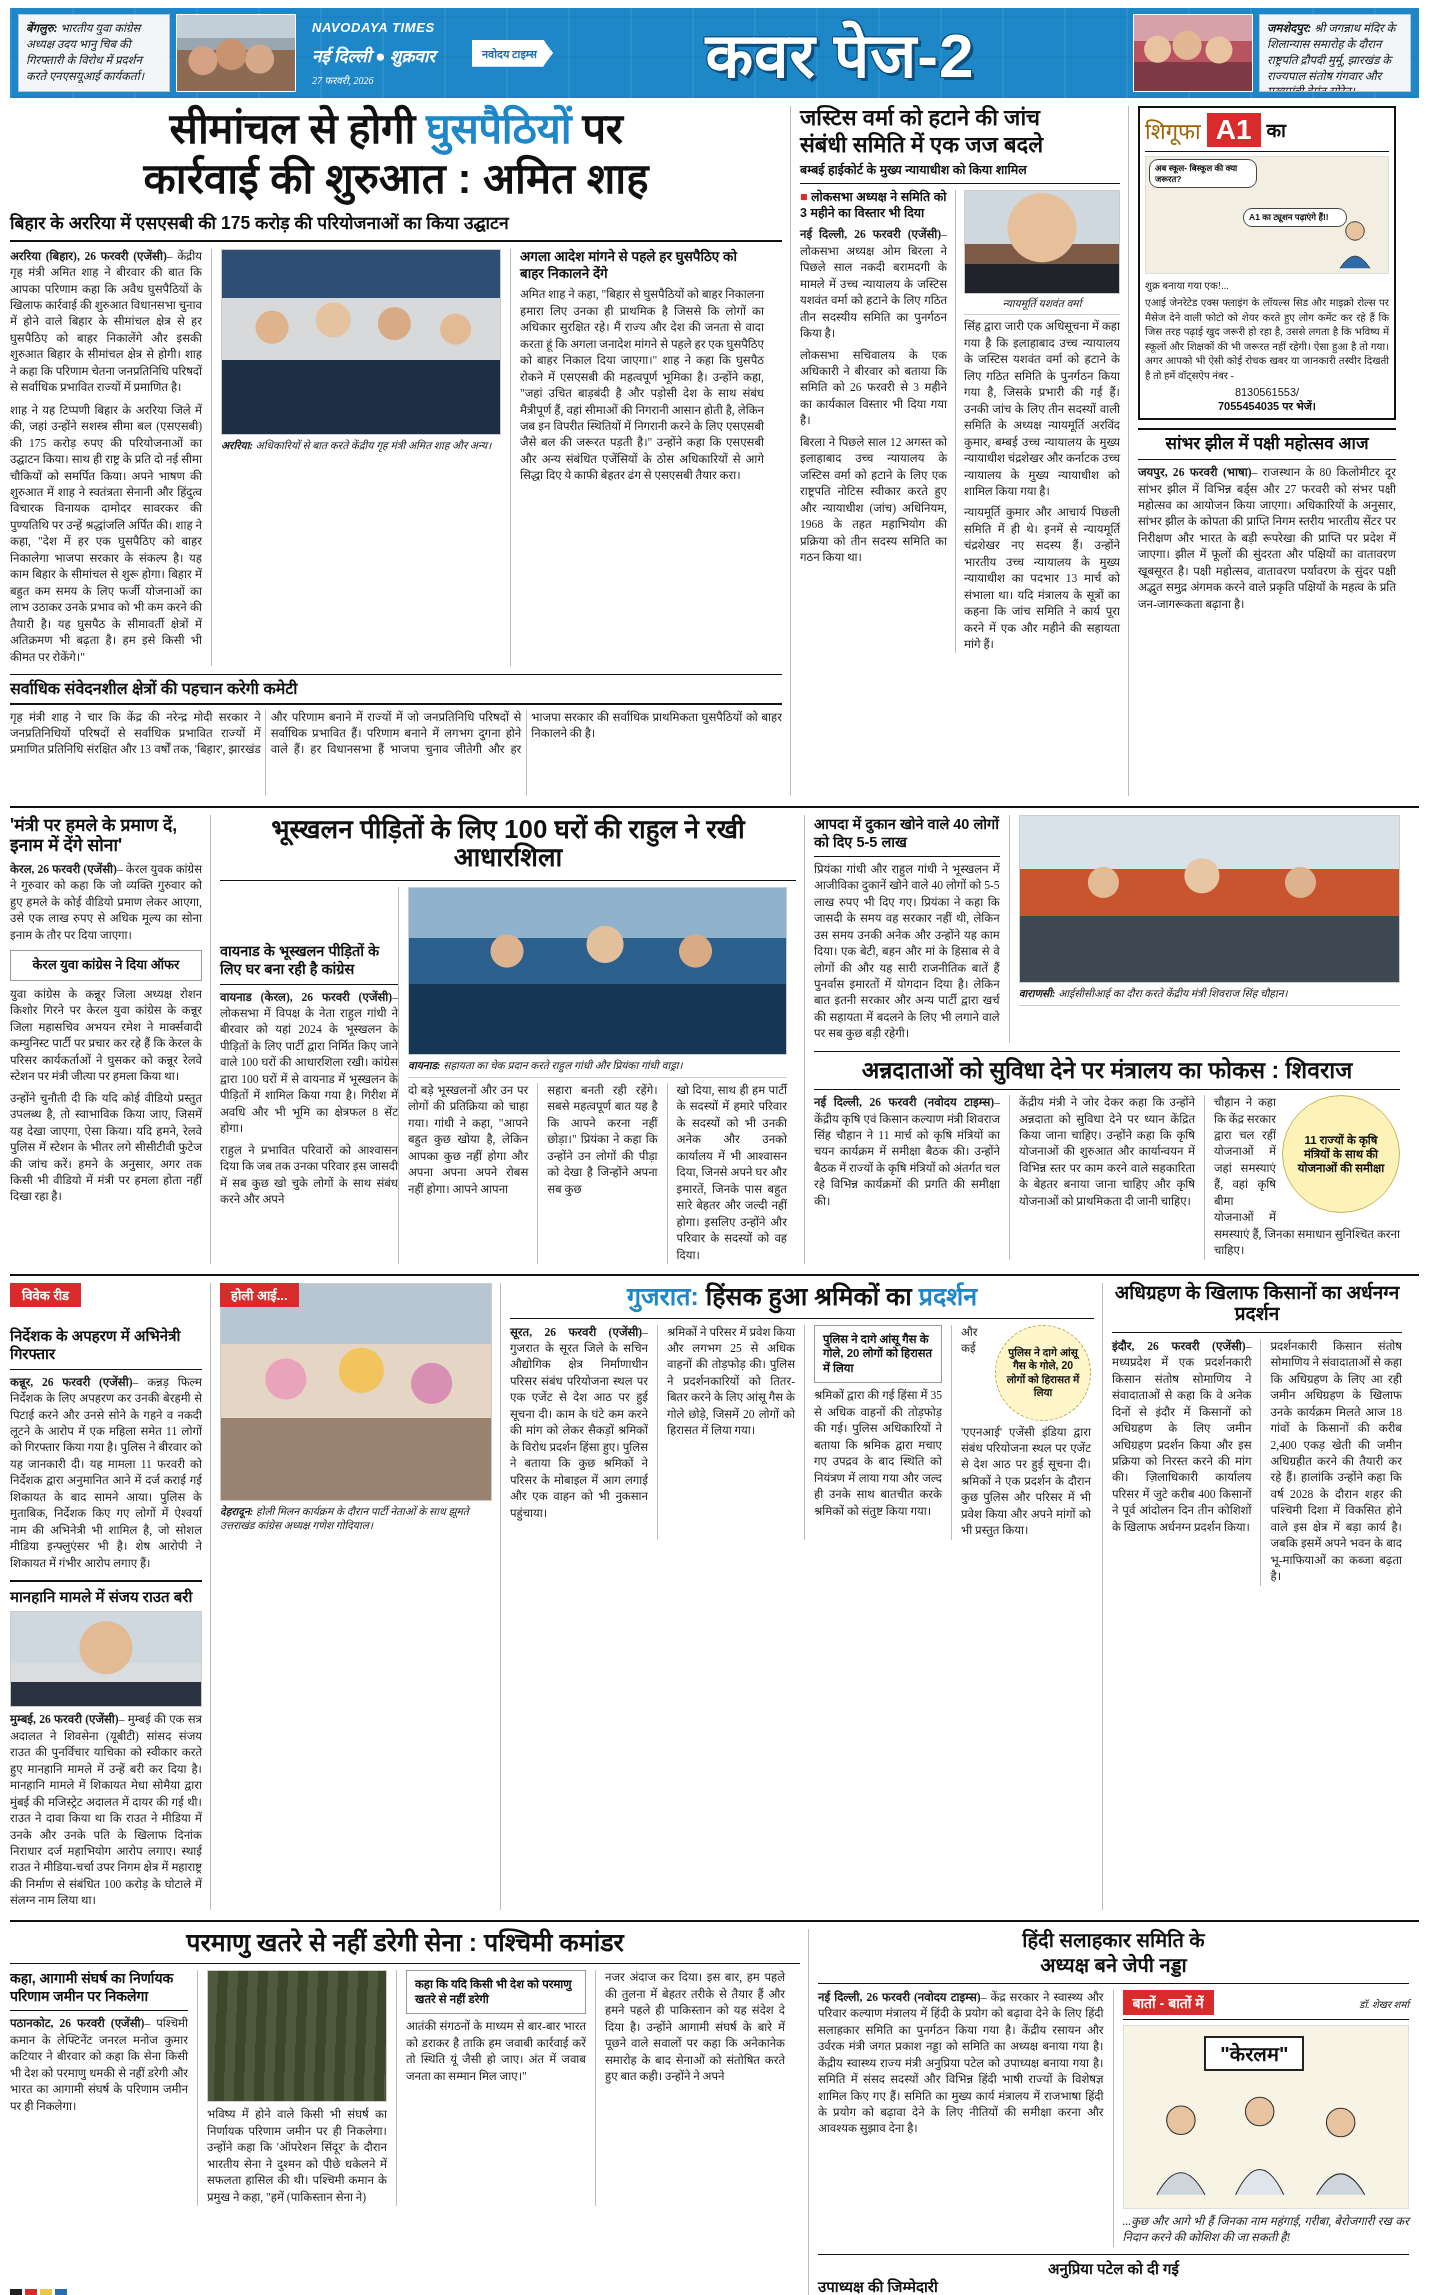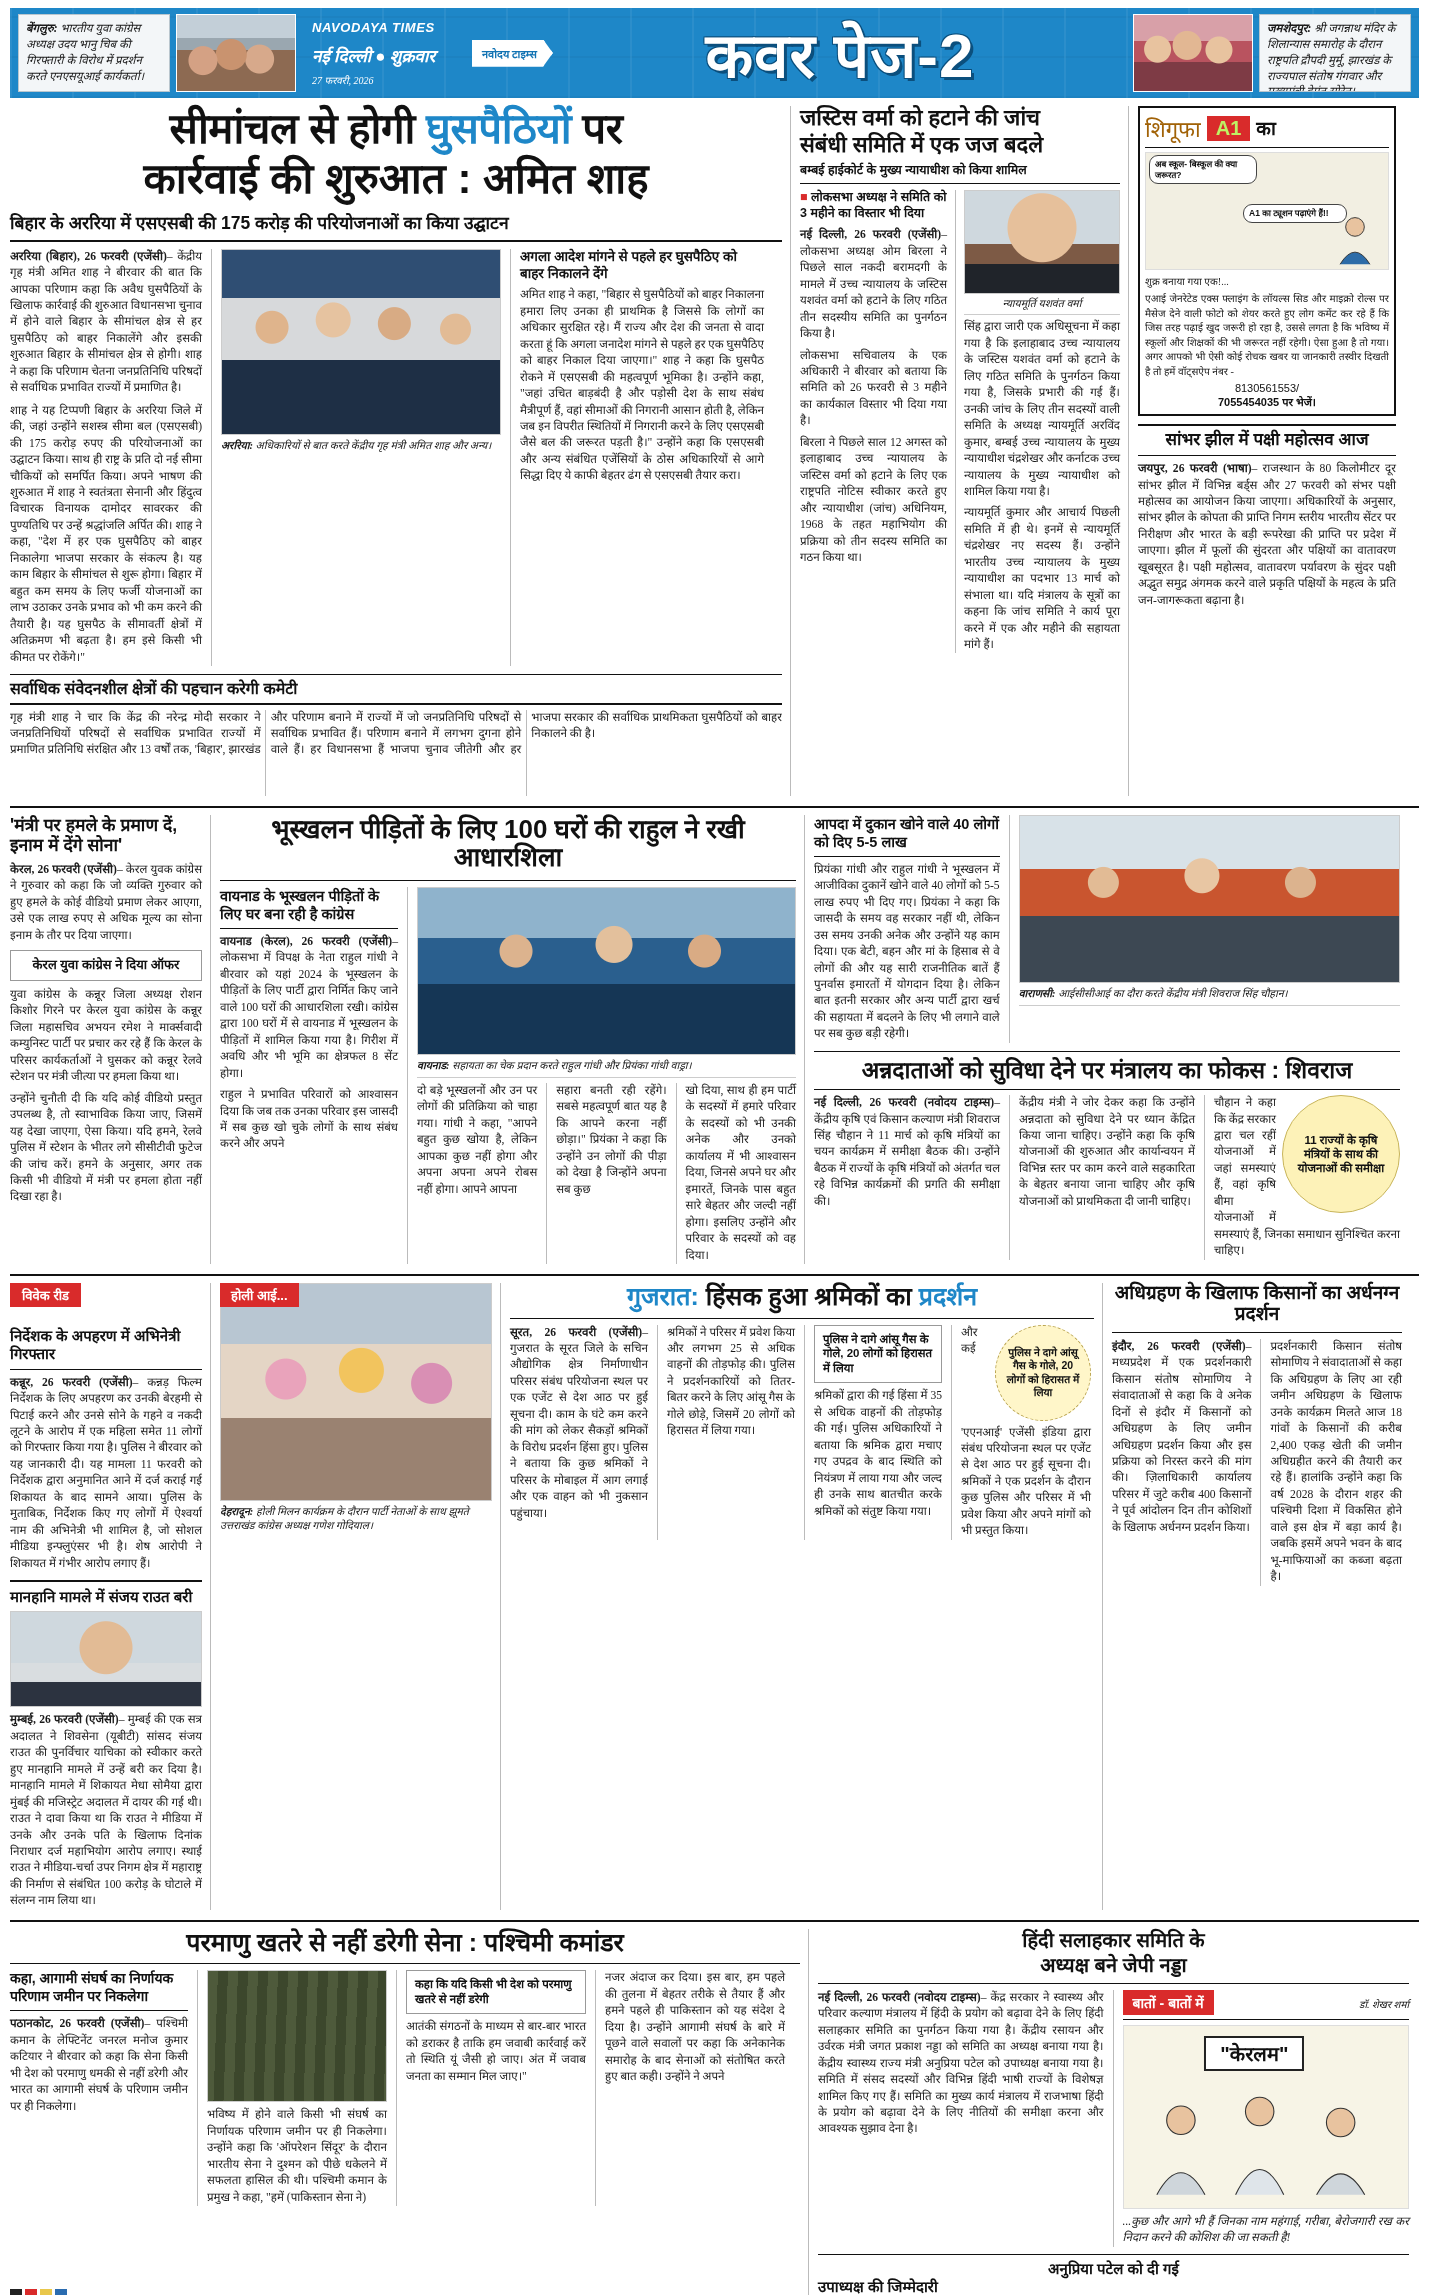--- a/index.html
+++ b/index.html
@@ -205,21 +205,21 @@
           <div class="body-txt" style="margin-top:4px;">सिंह द्वारा जारी एक अधिसूचना में कहा गया है कि इलाहाबाद उच्च न्यायालय के जस्टिस यशवंत वर्मा को हटाने के लिए गठित समिति के पुनर्गठन किया गया है, जिसके प्रभारी की गई हैं। उनकी जांच के लिए तीन सदस्यों वाली समिति के अध्यक्ष न्यायमूर्ति अरविंद कुमार, बम्बई उच्च न्यायालय के मुख्य न्यायाधीश चंद्रशेखर और कर्नाटक उच्च न्यायालय के मुख्य न्यायाधीश को शामिल किया गया है।</div>
           <div class="body-txt" style="margin-top:5px;">न्यायमूर्ति कुमार और आचार्य पिछली समिति में ही थे। इनमें से न्यायमूर्ति चंद्रशेखर नए सदस्य हैं। उन्होंने भारतीय उच्च न्यायालय के मुख्य न्यायाधीश का पदभार 13 मार्च को संभाला था। यदि मंत्रालय के सूत्रों का कहना कि जांच समिति ने कार्य पूरा करने में एक और महीने की सहायता मांगे हैं।</div>
         </div>
       </div>
     </div>
 
     <div class="sep-v" style="width:268px; padding-left:9px;">
       <div style="border:2px solid #111; padding:5px;">
         <div style="display:flex; align-items:center; gap:6px; border-bottom:1px solid #111; padding-bottom:4px;">
           <span style="font-family:'Liberation Sans',sans-serif; font-weight:normal; font-size:22px; color:#a16207;">शिगूफा</span>
-          <span style="background:#d92b2b; color:#bef264; font-family:'Liberation Sans',sans-serif; font-weight:bold; font-size:20px; padding:1px 9px;">A1</span>
+          <span style="background:#d92b2b; color:#ffffff; font-family:'Liberation Sans',sans-serif; font-weight:bold; font-size:28px; padding:1px 9px;">A1</span>
           <span style="font-family:'Liberation Sans',sans-serif; font-weight:bold; font-size:19px;">का</span>
         </div>
         <div style="position:relative; height:118px; margin-top:4px;">
           <div class="p-cartoon" style="position:absolute; inset:0; border:1px solid #ddd;"></div>
           <div style="position:absolute; left:4px; top:3px; width:108px; background:#fff; border:1px solid #444; border-radius:9px; font-size:8.5px; line-height:1.25; padding:3px 5px; font-family:'Liberation Sans',sans-serif; font-weight:bold;">अब स्कूल- बिस्कूल की क्या जरूरत?</div>
           <div style="position:absolute; left:98px; top:52px; width:104px; background:#fff; border:1px solid #444; border-radius:9px; font-size:8.5px; line-height:1.25; padding:3px 5px; font-family:'Liberation Sans',sans-serif; font-weight:bold;">A1 का ट्यूशन पढ़ाएंगे हैं!!</div>
           <svg viewBox="0 0 60 60" style="position:absolute; right:6px; bottom:2px; width:56px; height:56px;">
             <circle cx="30" cy="16" r="10" fill="#e8c39f" stroke="#333"></circle>
             <path d="M14 56 q16 -26 32 0" fill="#2d6ca8" stroke="#333"></path>
           </svg>
@@ -244,21 +244,21 @@
       <div class="body-txt" style="margin-top:6px;">
         <b>केरल, 26 फरवरी (एजेंसी)</b><span>– केरल युवक कांग्रेस ने गुरुवार को कहा कि जो व्यक्ति गुरुवार को हुए हमले के कोई वीडियो प्रमाण लेकर आएगा, उसे एक लाख रुपए से अधिक मूल्य का सोना इनाम के तौर पर दिया जाएगा।</span>
       </div>
       <div class="quotebox" style="margin:6px 0; text-align:center;">केरल युवा कांग्रेस ने दिया ऑफर</div>
       <div class="body-txt">युवा कांग्रेस के कन्नूर जिला अध्यक्ष रोशन किशोर गिरने पर केरल युवा कांग्रेस के कन्नूर जिला महासचिव अभयन रमेश ने मार्क्सवादी कम्युनिस्ट पार्टी पर प्रचार कर रहे हैं कि केरल के परिसर कार्यकर्ताओं ने घुसकर को कन्नूर रेलवे स्टेशन पर मंत्री जीत्या पर हमला किया था।</div>
       <div class="body-txt" style="margin-top:5px;">उन्होंने चुनौती दी कि यदि कोई वीडियो प्रस्तुत उपलब्ध है, तो स्वाभाविक किया जाए, जिसमें यह देखा जाएगा, ऐसा किया। यदि हमने, रेलवे पुलिस में स्टेशन के भीतर लगे सीसीटीवी फुटेज की जांच करें। हमने के अनुसार, अगर तक किसी भी वीडियो में मंत्री पर हमला होता नहीं दिखा रहा है।</div>
     </div>
 
     <div class="sep-v" style="width:586px; padding-left:9px;">
       <div class="hl" style="font-size:26px; text-align:center;">भूस्खलन पीड़ितों के लिए 100 घरों की राहुल ने रखी आधारशिला</div>
-      <div style="display:flex; gap:9px; margin-top:8px; border-top:1px solid #111; padding-top:6px;">
+      <div style="display:flex; margin-top:8px; border-top:1px solid #111; padding-top:6px;align-items:center;">
         <div style="width:178px;">
           <div class="hl" style="font-size:14.5px; line-height:1.25; border-bottom:1px solid #111; padding-bottom:5px;">वायनाड के भूस्खलन पीड़ितों के लिए घर बना रही है कांग्रेस</div>
           <div class="body-txt" style="margin-top:5px;">
             <b>वायनाड (केरल), 26 फरवरी (एजेंसी)</b><span>– लोकसभा में विपक्ष के नेता राहुल गांधी ने बीरवार को यहां 2024 के भूस्खलन के पीड़ितों के लिए पार्टी द्वारा निर्मित किए जाने वाले 100 घरों की आधारशिला रखी। कांग्रेस द्वारा 100 घरों में से वायनाड में भूस्खलन के पीड़ितों में शामिल किया गया है। गिरीश में अवधि और भी भूमि का क्षेत्रफल 8 सेंट होगा।</span>
           </div>
           <div class="body-txt" style="margin-top:5px;">राहुल ने प्रभावित परिवारों को आश्वासन दिया कि जब तक उनका परिवार इस जासदी में सब कुछ खो चुके लोगों के साथ संबंध करने और अपने</div>
         </div>
         <div class="sep-v" style="width:389px; padding-left:9px;">
           <div class="photo p-rahul" style="height:168px;"></div>
           <div class="cap" style="margin-top:4px; border-bottom:1px solid #ccc; padding-bottom:4px;">

